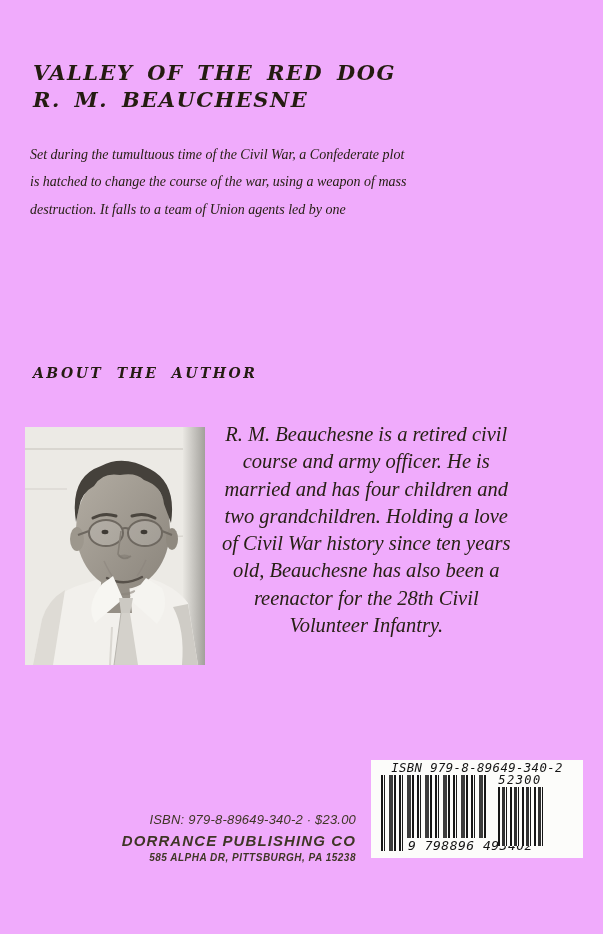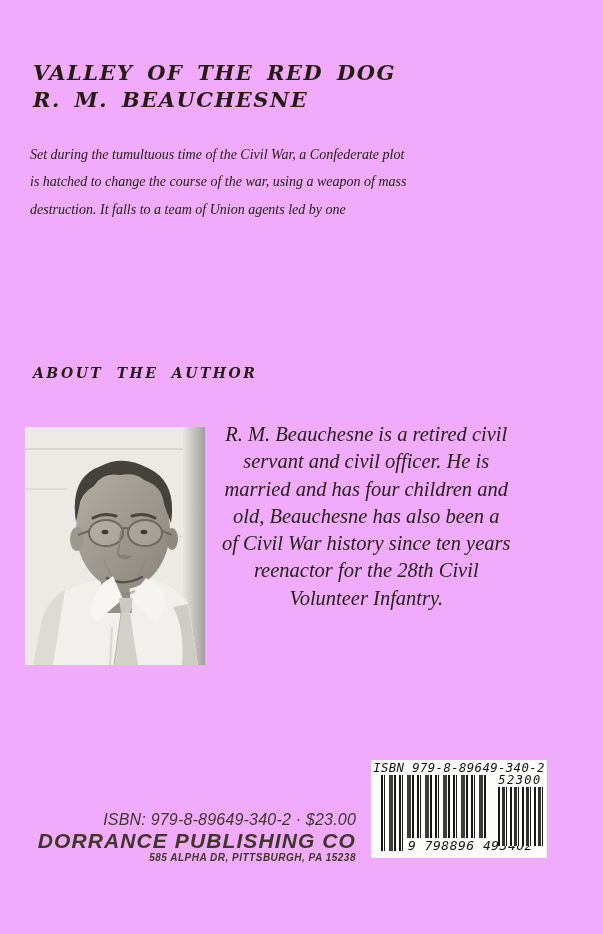--- a/index.html
+++ b/index.html
@@ -20,25 +20,25 @@
   .synopsis{position:absolute;left:30px;top:141px;
     font-size:14px;line-height:27.3px;color:#272015;}
   .bio{position:absolute;left:222px;top:421px;
     font-size:20.5px;line-height:27.3px;color:#272015;text-align:center;}
   
   .photo{position:absolute;left:25px;top:427px;width:180px;height:238px;}
   .photo svg{display:block;width:100%;height:100%;}
   
   .publisher{position:absolute;right:247px;top:812px;text-align:right;
     font-family:"Liberation Sans",sans-serif;color:#3f3626;white-space:nowrap;}
-  .isbn-line{font-size:16px;line-height:16px;letter-spacing:.2px;}
-  .pub-name{font-size:21px;line-height:20px;font-weight:700;letter-spacing:1.1px;margin-top:3px;}
+  .isbn-line{font-size:13px;line-height:16px;letter-spacing:.2px;}
+  .pub-name{font-size:15px;line-height:20px;font-weight:700;letter-spacing:1.1px;margin-top:3px;}
   .pub-addr{font-size:10px;line-height:13px;font-weight:700;letter-spacing:.5px;}
   
-  .barcode-box{position:absolute;left:371px;top:760px;width:176px;height:98px;
+  .barcode-box{position:absolute;left:371px;top:760px;width:212px;height:98px;
     background:#fcfcfa;font-family:"DejaVu Sans Mono",monospace;color:#141414;}
   .bc-isbn{position:absolute;left:0;top:1px;width:100%;text-align:center;
     font-size:12.3px;letter-spacing:.4px;white-space:nowrap;}
   .bc-bars-main{position:absolute;left:10px;top:15px;width:108px;height:76px;
     background-image:repeating-linear-gradient(90deg,
       #161616 0px,#161616 2px,
       #fcfcfa 2px,#fcfcfa 3px,
       #1c1c1c 3px,#1c1c1c 4px,
       #fcfcfa 4px,#fcfcfa 8px,
       #3c3c3c 8px,#3c3c3c 12px,
@@ -130,24 +130,25 @@
       <path d="M94 171 L108 171 L105 186 L96 186 Z" fill="#ccc9c3"></path>
       <path d="M96 186 L105 186 L113 238 L89 238 Z" fill="#d4d1cb"></path>
       <path d="M96 186 L89 238" stroke="#b8b5af" stroke-width="1"></path>
 
       <path d="M87 200 L85 238" stroke="#dad7d1" stroke-width="2"></path>
     </svg>
   </div>
 
   <div class="bio">
     <div>R. M. Beauchesne is a retired civil</div>
-    <div>servant and civil officer. He is</div>
+    <div>course and army officer. He is</div>
     <div>married and has four children and</div>
+    <div>two grandchildren. Holding a love</div>
+    <div>of Civil War history since ten years</div>
     <div>old, Beauchesne has also been a</div>
-    <div>of Civil War history since ten years</div>
     <div>reenactor for the 28th Civil</div>
     <div>Volunteer Infantry.</div>
   </div>
 
   <div class="publisher">
     <div class="isbn-line">ISBN: 979-8-89649-340-2 · $23.00</div>
     <div class="pub-name">DORRANCE PUBLISHING CO</div>
     <div class="pub-addr">585 ALPHA DR, PITTSBURGH, PA 15238</div>
   </div>
 

